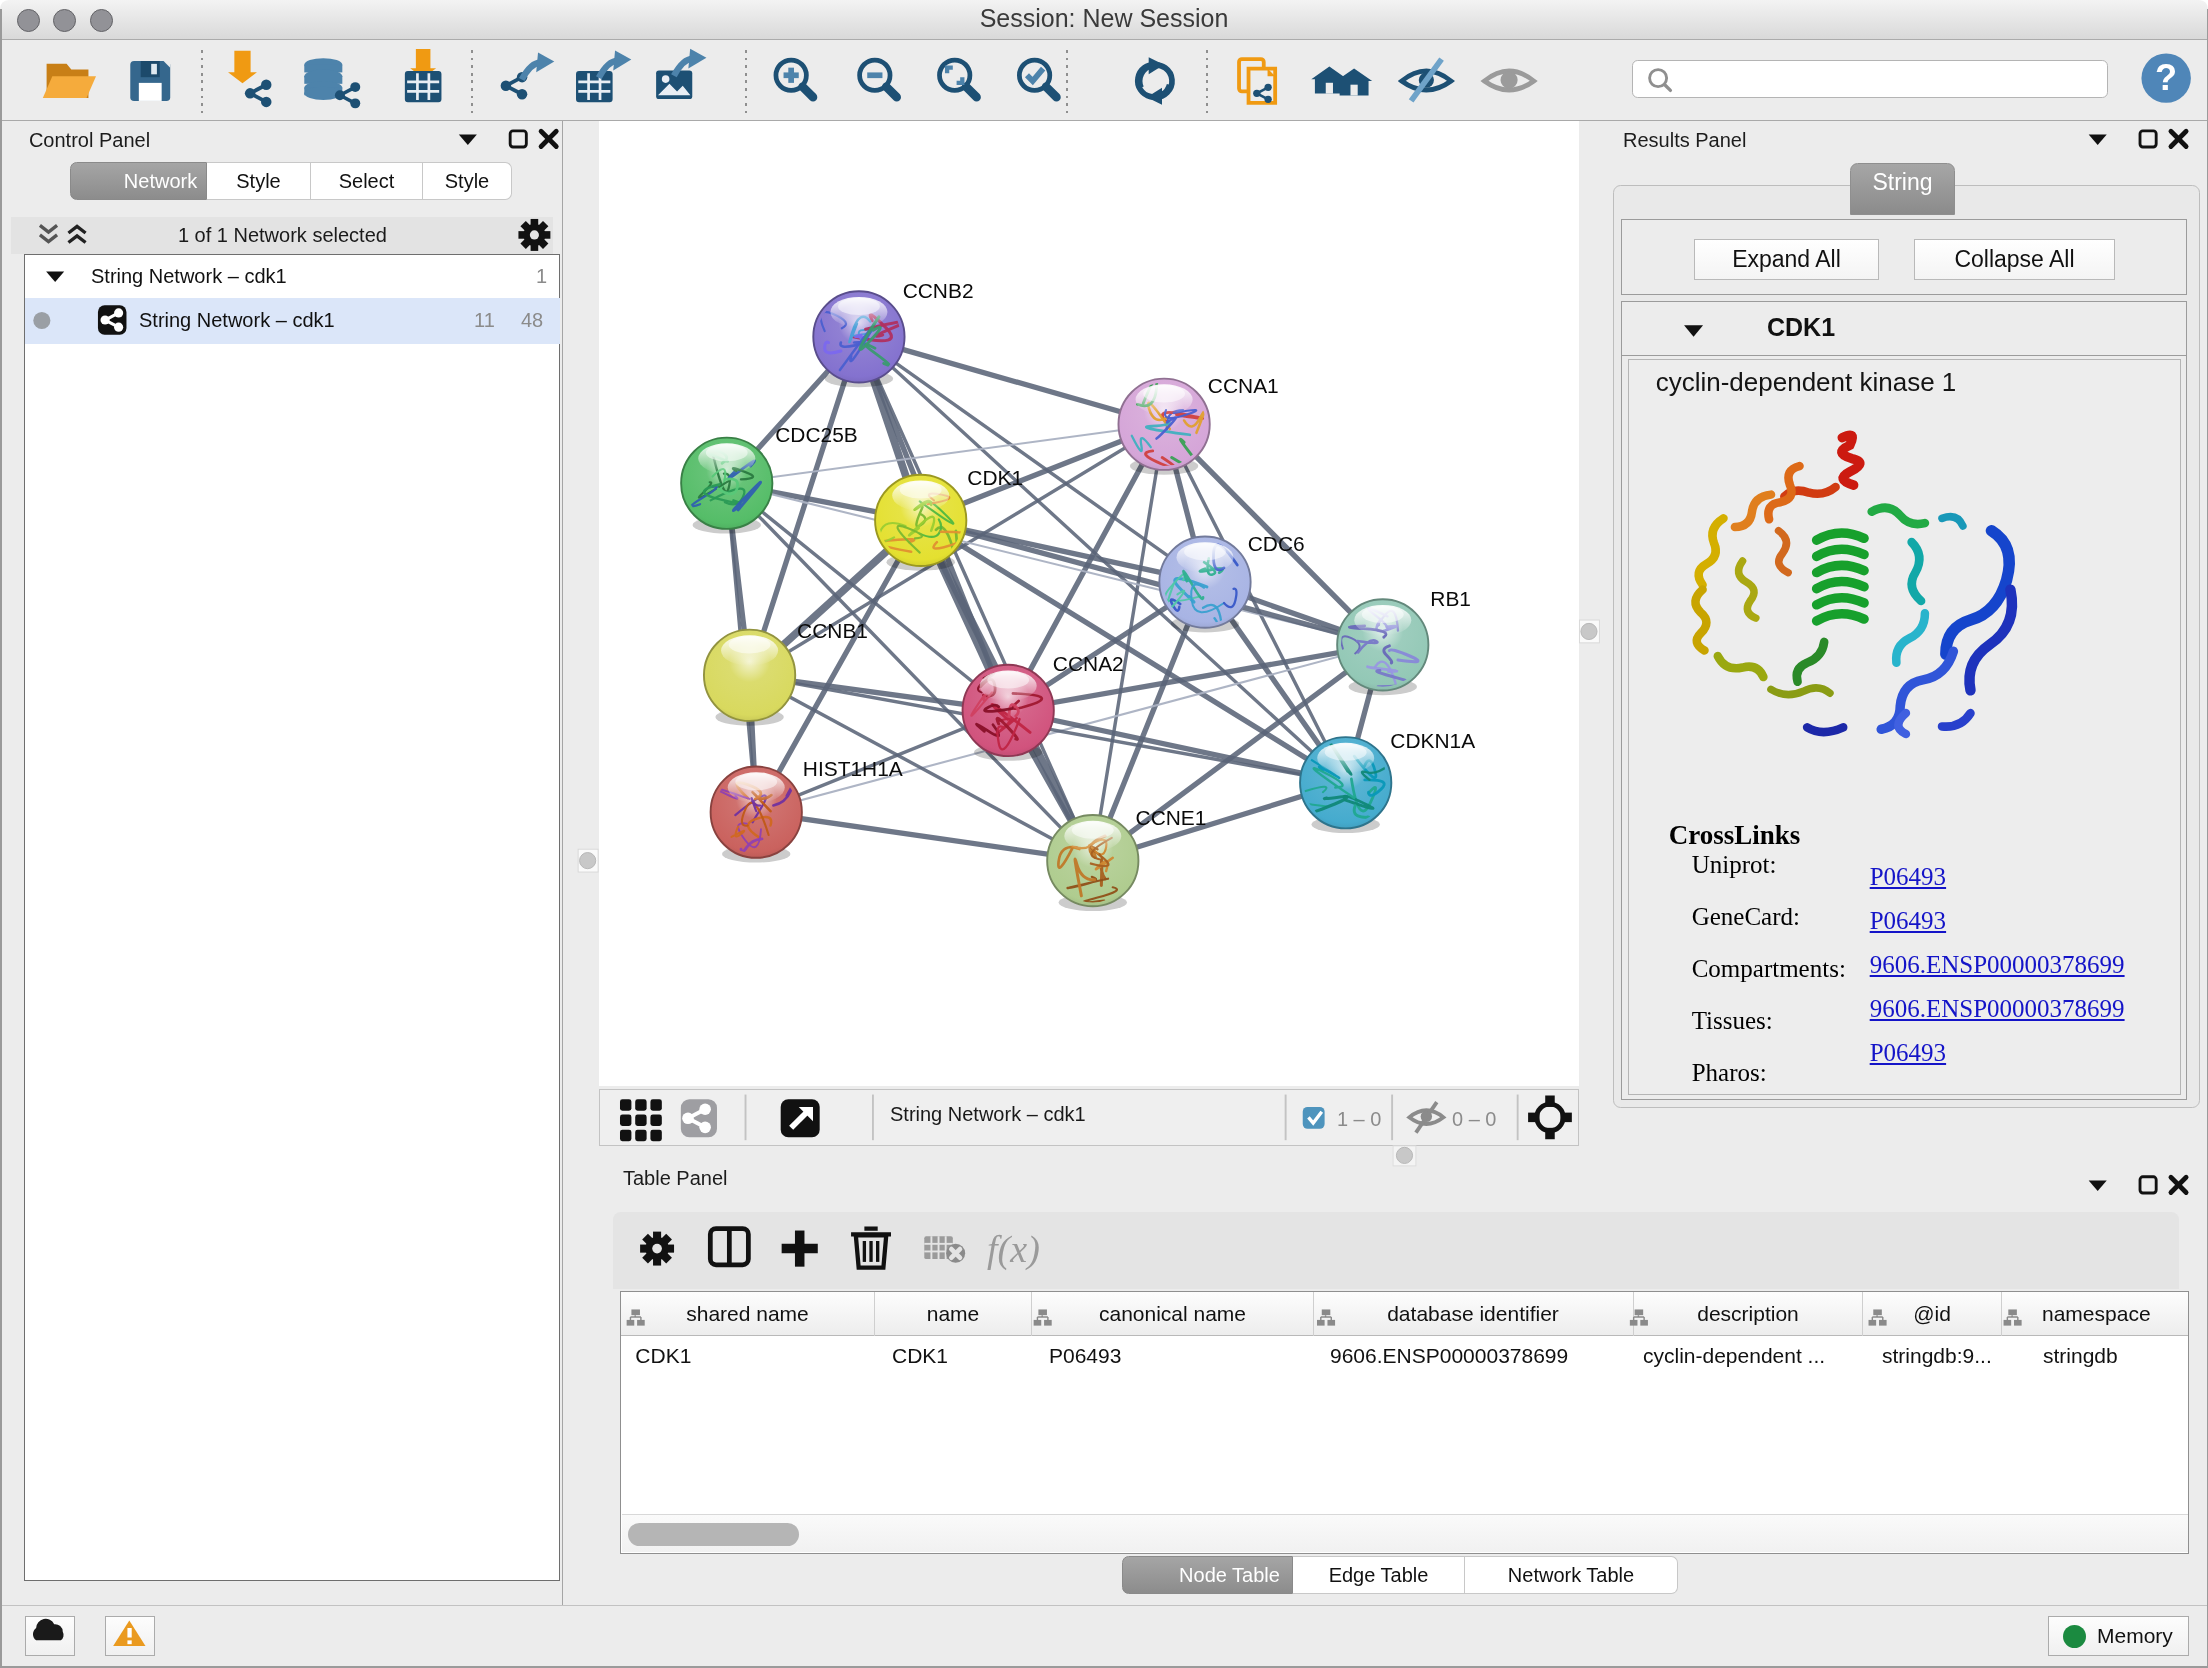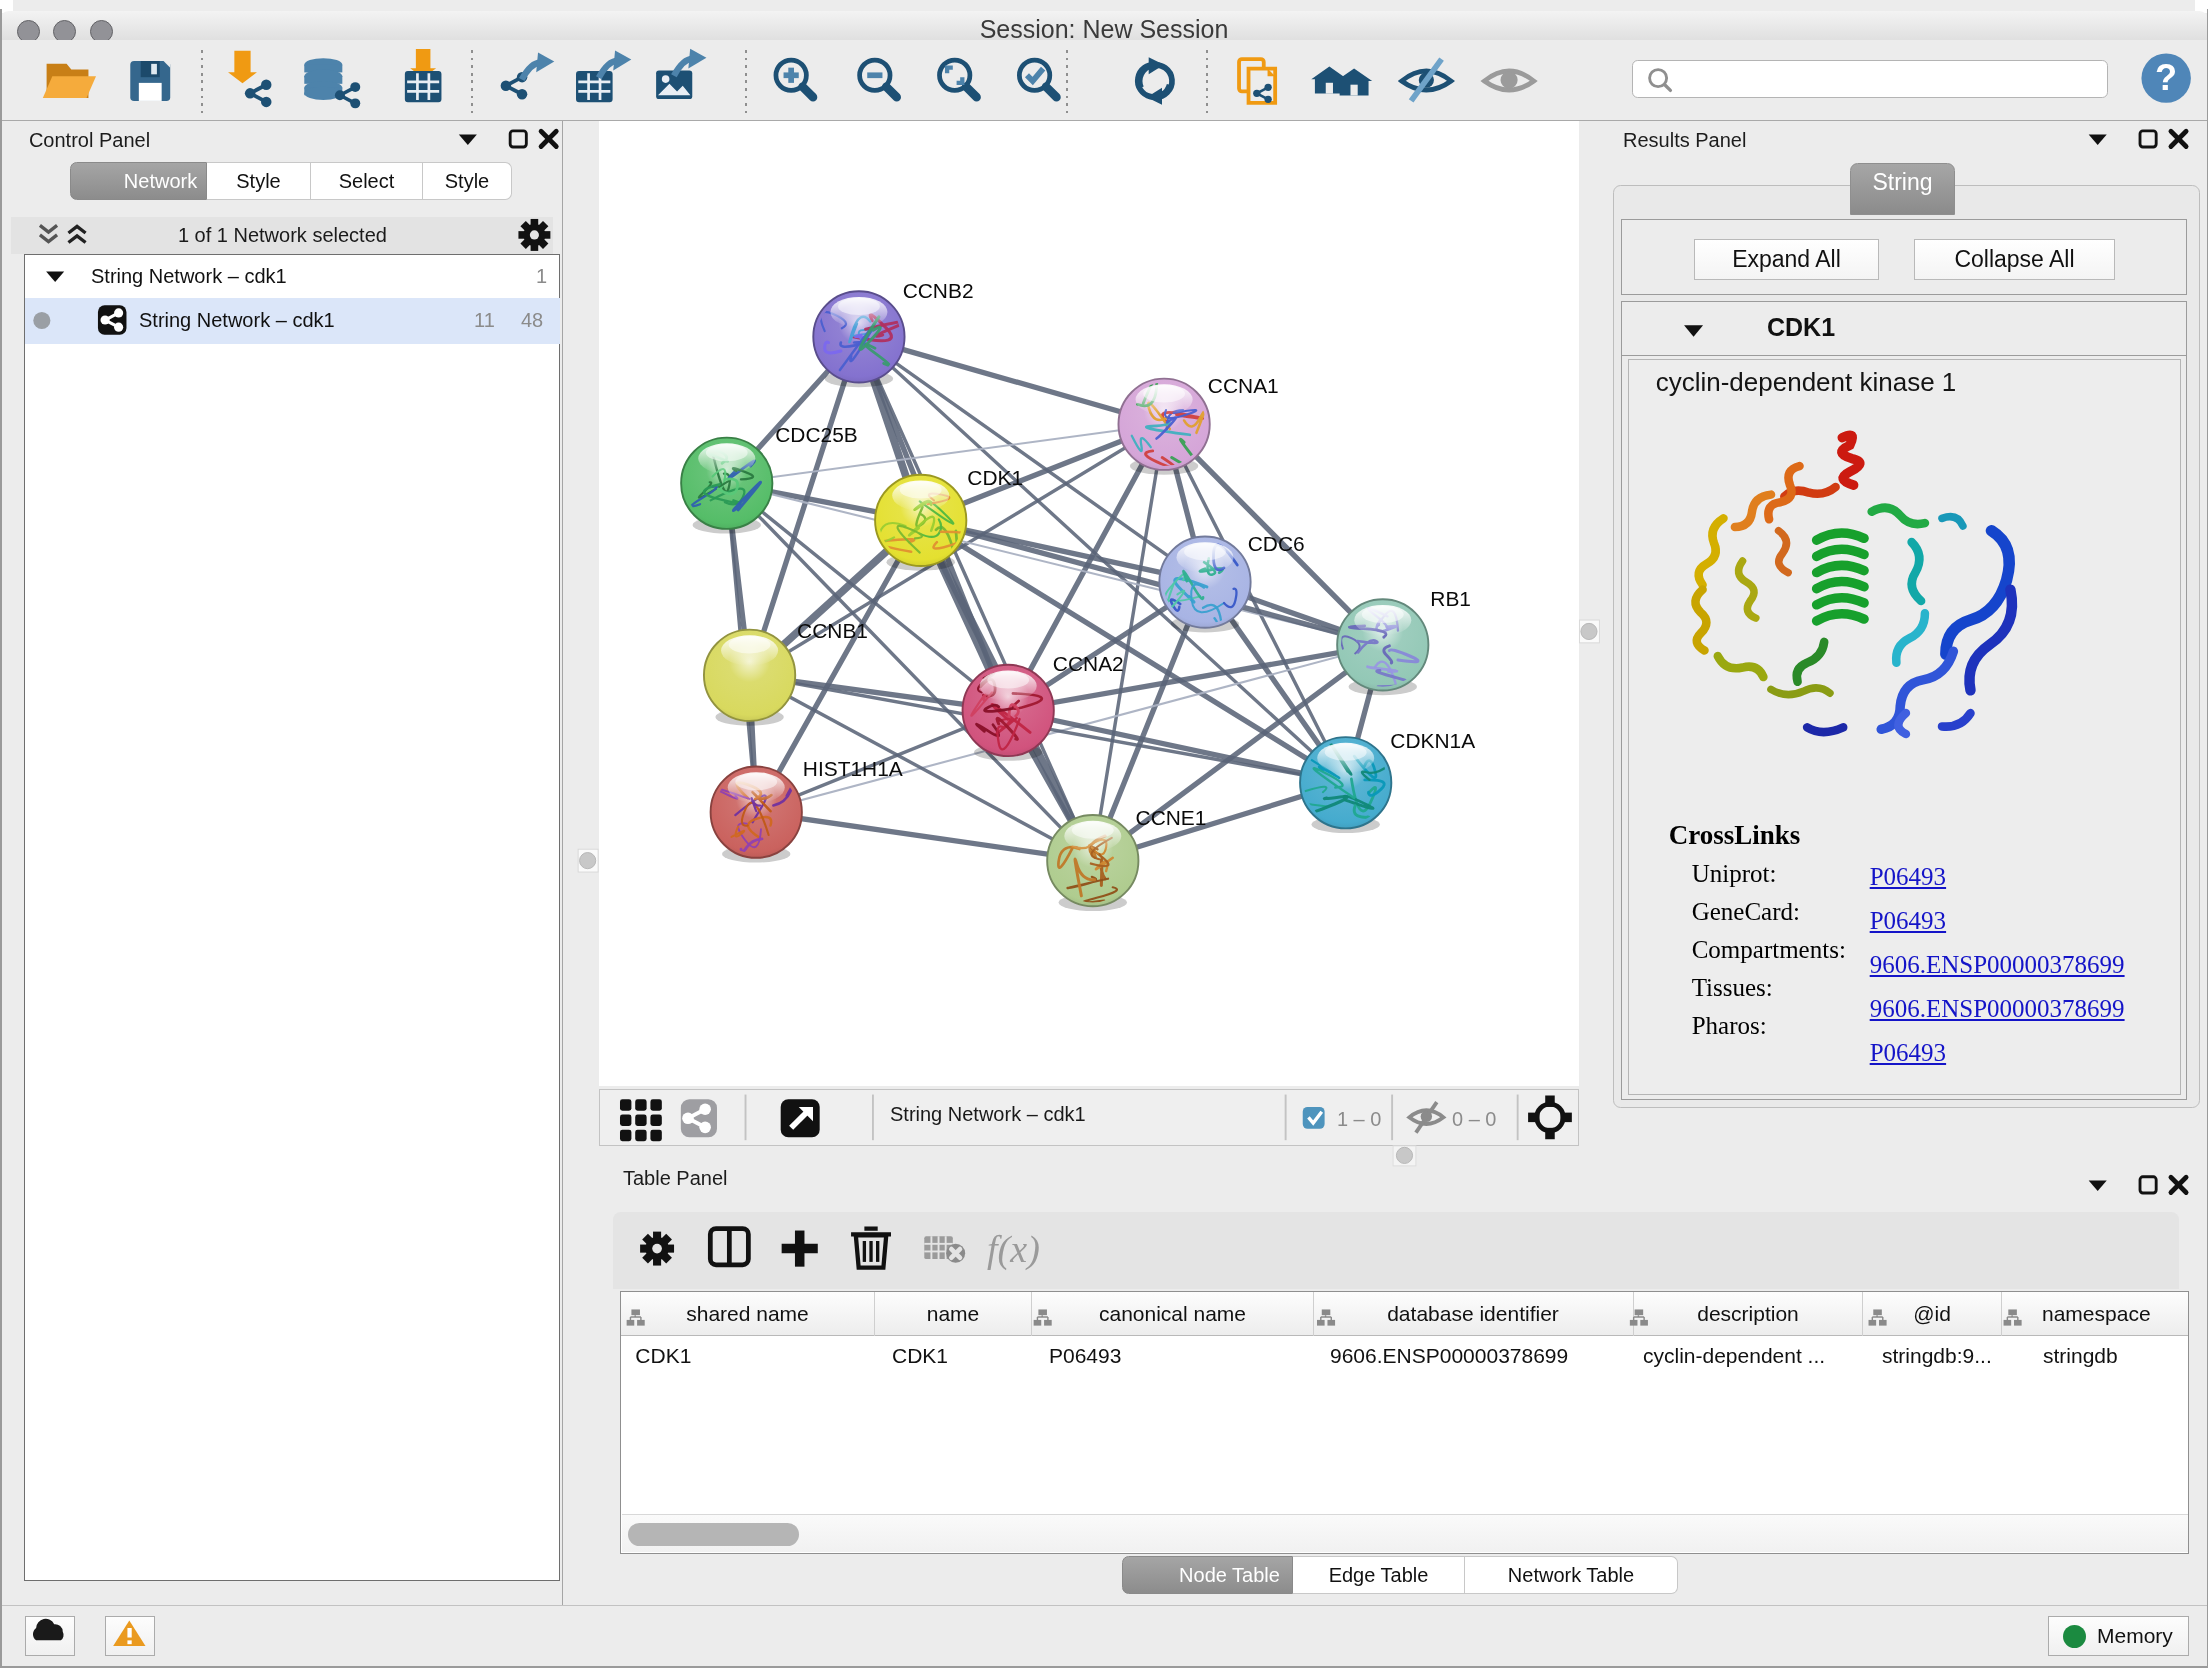--- a/index.html
+++ b/index.html
@@ -2,21 +2,21 @@
 <html style="font-size:15px"><head>
 <meta charset="utf-8">
 <style>
 * { margin:0; padding:0; box-sizing:border-box; }
 html,body { width:2208px; height:1668px; overflow:hidden; }
 body { font-family:"Liberation Sans", sans-serif; background:#ececec; position:relative; }
 .abs { position:absolute; }
 
 
 #titlebar { left:0; top:0; width:2208px; height:40px; border-radius:8.6px 8.6px 0 0;
-  background:linear-gradient(#f3f3f3,#d9d9d9); border-bottom:1px solid #ababab;margin-top:11px; }
+  background:linear-gradient(#f3f3f3,#d9d9d9); border-bottom:1px solid #ababab; }
 .light { position:absolute; top:8.6px; width:23px; height:23px; border-radius:50%;
   background:#929297; border:1px solid #636367; }
 #title { position:absolute; left:0; right:0; top:3.8px; text-align:center; font-size:25px; color:#3a3a3a; }
 
 
 #toolbar { left:0; top:40px; width:2208px; height:81px; background:#ececec; border-bottom:1px solid #a9a9a9; }
 .tbsep { position:absolute; top:9.5px; height:63px; width:1.9px;
   background-image:repeating-linear-gradient(#8f8f8f 0 2.9px, transparent 2.9px 7.6px); }
 #searchbox { position:absolute; left:1632px; top:20px; width:476px; height:38px; background:#fff;
   border:1px solid #b4b4b4; border-radius:5.7px; }
@@ -644,21 +644,21 @@
 <path d="M300 95 q16 -6 22 8" fill="none" stroke="#1898b8" stroke-width="8" stroke-linecap="round" stroke-opacity="1.0"></path>
 <path d="M352 108 q26 16 16 52 q-10 34 -38 42 q-26 8 -26 36" fill="none" stroke="#1545cc" stroke-width="12" stroke-linecap="round" stroke-opacity="1.0"></path>
 <path d="M372 170 q8 38 -22 58 q-26 18 -20 48" fill="none" stroke="#1e32bc" stroke-width="11" stroke-linecap="round" stroke-opacity="1.0"></path>
 <path d="M312 235 q-8 26 -32 30 q-22 4 -24 28 q0 20 -20 24" fill="none" stroke="#3055d8" stroke-width="10" stroke-linecap="round" stroke-opacity="1.0"></path>
 <path d="M262 300 q-16 14 0 22" fill="none" stroke="#4060e0" stroke-width="9" stroke-linecap="round" stroke-opacity="1.0"></path>
 <path d="M196 315 q-22 10 -38 0" fill="none" stroke="#1c28a8" stroke-width="9" stroke-linecap="round" stroke-opacity="1.0"></path>
 <path d="M330 300 q-10 16 -30 14" fill="none" stroke="#2840cc" stroke-width="9" stroke-linecap="round" stroke-opacity="1.0"></path>
 </svg>
     <div style="position:absolute; left:27px; top:6.7px; font-size:26px; color:#141414;">cyclin-dependent kinase 1</div>
     <div class="serif" style="position:absolute; left:40px; top:460px; font-size:27px; font-weight:bold; color:#000;">CrossLinks</div>
-    <div class="serif" style="position:absolute; left:63px; top:495px; font-size:25px; color:#000; line-height:38px;">
+    <div class="serif" style="position:absolute; left:63px; top:479px; font-size:25px; color:#000; line-height:52px;">
       Uniprot:<br>GeneCard:<br>Compartments:<br>Tissues:<br>Pharos:
     </div>
     <div class="serif xlink" style="position:absolute; left:241px; top:495px; font-size:25px; line-height:44px;">
       P06493<br>P06493<br>9606.ENSP00000378699<br>9606.ENSP00000378699<br>P06493
     </div>
   </div>
 </div>
 
 <div id="tablepanel" class="abs">
   <div class="paneltitle" style="left:24px; top:13.3px;">Table Panel</div>

